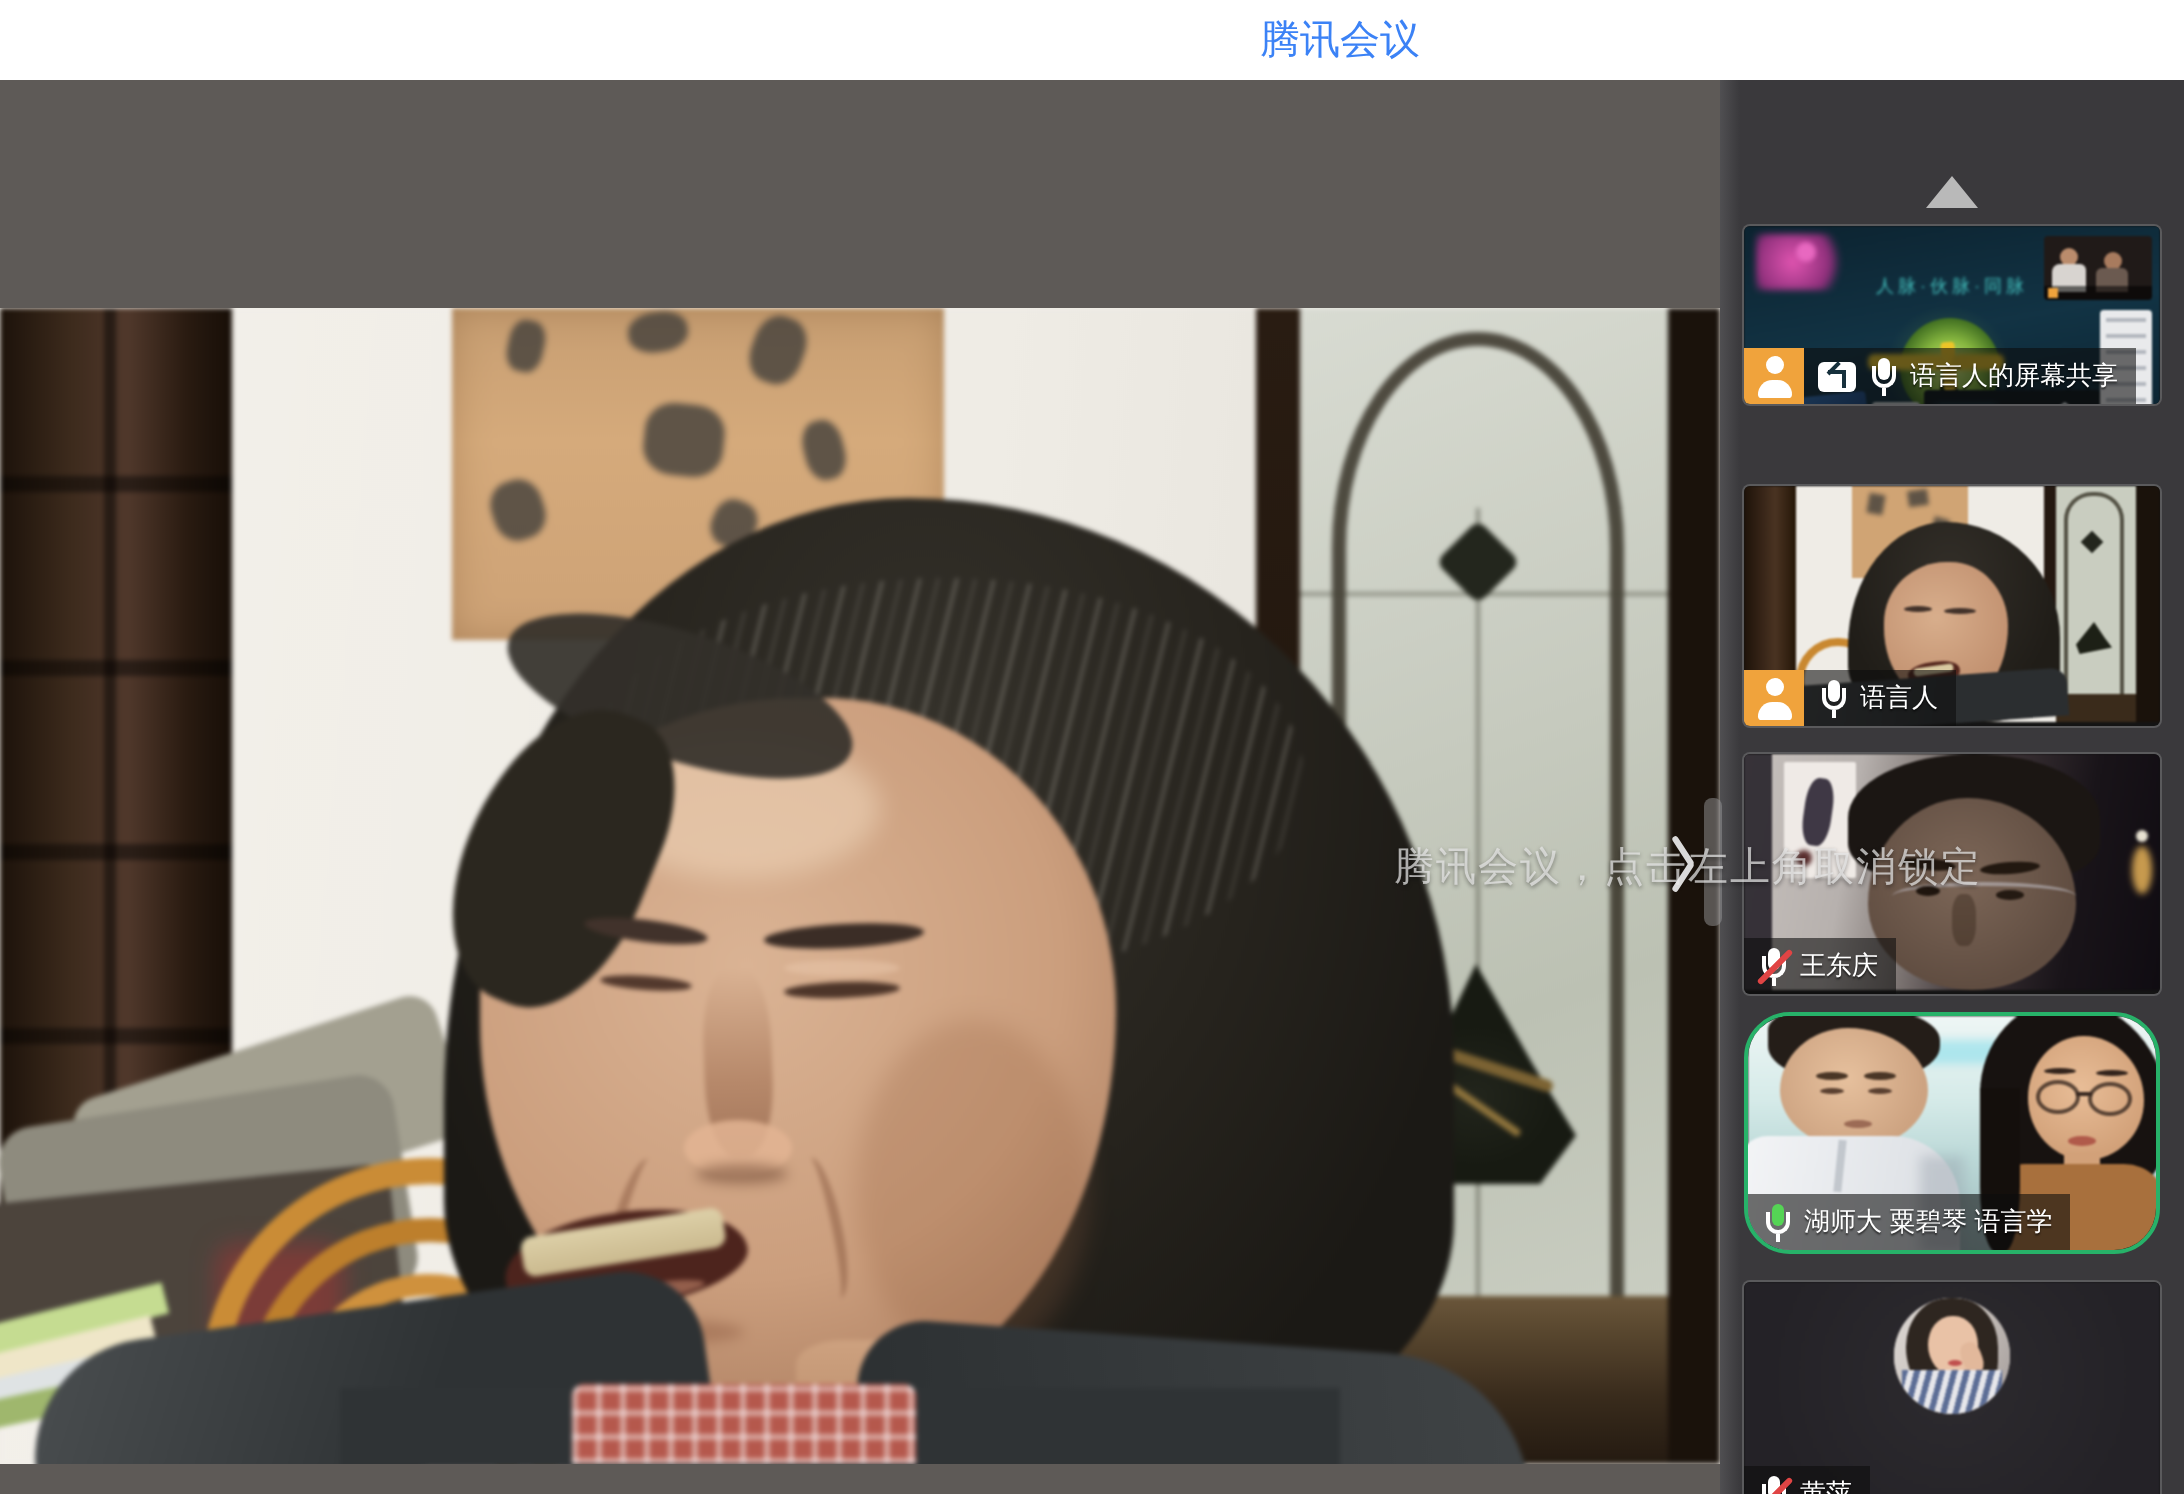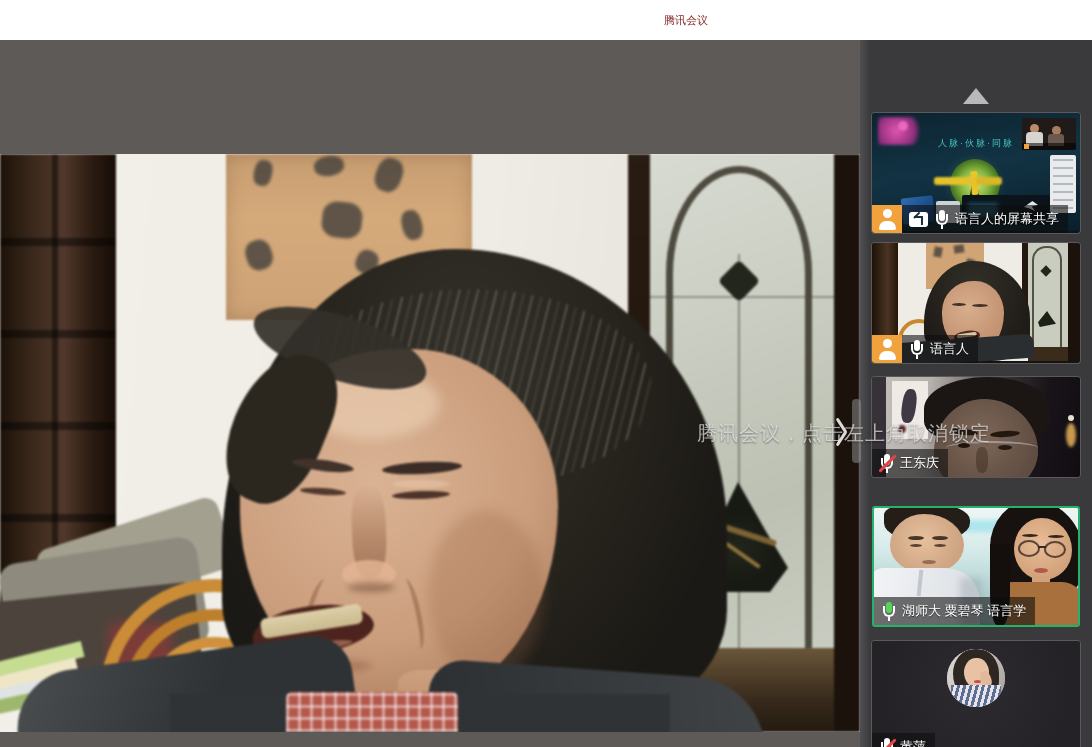--- a/index.html
+++ b/index.html
@@ -4,21 +4,21 @@
 <style>
   html,body{margin:0;padding:0;}
   body{width:1092px;height:747px;overflow:hidden;background:#222;font-family:"Liberation Sans",sans-serif;}
   #app{position:relative;width:1092px;height:747px;overflow:hidden;background:#3a393c;}
   .a{position:absolute;}
   .soft{filter:blur(6px);}
   .soft2{filter:blur(3px);}
 
   
   .titlebar{position:absolute;left:0;top:0;width:1092px;height:40px;background:#ffffff;z-index:30;}
-  .title{position:absolute;left:686px;top:50%;transform:translate(-50%,-50%);font-size:11px;color:#7f1d1d;white-space:nowrap;}
+  .title{position:absolute;left:670px;top:50%;transform:translate(-50%,-50%);font-size:20px;color:#3b82f6;white-space:nowrap;}
 
   
   .stage{position:absolute;left:0;top:40px;width:860px;height:707px;background:#5e5a57;z-index:1;}
   .video{position:absolute;left:0;top:114px;width:860px;height:578px;overflow:hidden;background:#f1eee8;}
   .scene{position:absolute;left:0;top:0;right:0;bottom:0;filter:blur(1.3px) saturate(.95);}
 
   
   .sidebar{position:absolute;left:860px;top:40px;width:232px;height:707px;background:#3a393c;overflow:hidden;z-index:10;}
   .sidebar:before{content:"";position:absolute;left:0;top:0;width:10px;height:100%;background:linear-gradient(90deg,rgba(130,130,132,.3),rgba(130,130,132,0));}
   .collapse{position:absolute;left:0;top:44px;width:232px;height:24px;display:flex;justify-content:center;align-items:center;cursor:pointer;}
@@ -143,21 +143,21 @@
         <div class="a" style="left:286px;top:538px;width:172px;height:40px;background-color:#b9574a;background-image:repeating-linear-gradient(0deg,rgba(255,255,255,.45) 0 3px,transparent 3px 12px),repeating-linear-gradient(90deg,rgba(255,255,255,.45) 0 3px,transparent 3px 12px);border-radius:6px 6px 0 0;"></div>
       </div>
     </div>
   </div>
 
   <div class="sidebar">
     <div class="collapse">
       <i class="tri-up"></i>
     </div>
 
-    <div class="thumb" style="top:73px;height:120px;">
+    <div class="thumb" style="top:73px;height:89px;">
       <div class="tscene" style="filter:blur(.5px);">
         <div class="a" style="left:0;top:0;width:208px;height:118px;background:linear-gradient(170deg,#0c2330,#123344 45%,#0e2a39 70%,#0a1f2c);"></div>
         <div class="a" style="left:6px;top:4px;width:46px;height:28px;background:radial-gradient(circle at 40% 50%,#e054b0,#8d2f7a 60%,transparent 78%);filter:blur(1.5px);"></div>
         <div class="a" style="left:26px;top:8px;width:10px;height:10px;background:#e868c0;border-radius:50%;filter:blur(1px);"></div>
         <div class="slide-heading">人脉·伙脉·同脉</div>
         <div class="a" style="left:70px;top:40px;width:64px;height:62px;background:radial-gradient(circle,rgba(150,200,80,.28),transparent 70%);border-radius:50%;"></div>
         <div class="a" style="left:78px;top:46px;width:50px;height:50px;border-radius:50%;background:radial-gradient(circle,#cfe77f 0%,#86b63f 40%,#36641d 75%,#123012 100%);"></div>
         <div class="a" style="left:94px;top:60px;width:17px;height:34px;background:#122508;clip-path:polygon(50% 0,65% 30%,88% 100%,12% 100%,35% 30%);"></div>
         <div class="a" style="left:99px;top:58px;width:7px;height:24px;background:#ecc428;border-radius:2px;transform:rotate(-4deg);"></div>
         <div class="a" style="left:150px;top:5px;width:54px;height:32px;background:#201a18;border-radius:2px;overflow:hidden;">
@@ -227,21 +227,21 @@
           <span class="mic">
               <i class="mbody"></i>
               <i class="mstand"></i>
               <i class="mstem"></i>
             </span>
           <span>语言人</span>
         </span>
       </div>
     </div>
 
-    <div class="thumb" style="top:337px;height:100px;">
+    <div class="thumb" style="top:337px;height:120px;">
       <div class="tscene">
         <div class="a" style="left:0;top:0;width:208px;height:118px;background:linear-gradient(100deg,#c6c0bc 0%,#b7b1ae 26%,#877f7c 40%,#3a3134 58%,#191419 78%,#100c12 100%);"></div>
         <div class="a" style="left:0;top:0;width:14px;height:118px;background:#27222a;opacity:.9;"></div>
         <div class="a" style="left:20px;top:4px;width:36px;height:58px;background:#efeae6;border-radius:1px;">
           <div class="a" style="left:10px;top:8px;width:14px;height:34px;background:#3f3845;border-radius:40%;transform:rotate(8deg);"></div>
           <div class="a" style="left:6px;top:44px;width:8px;height:8px;background:#5a2e2e;border-radius:50%;filter:blur(1px);"></div>
         </div>
         <div class="a" style="left:52px;top:0;width:126px;height:64px;background:#1b1613;border-radius:50% 50% 30% 30%;"></div>
         <div class="a" style="left:62px;top:22px;width:104px;height:96px;background:radial-gradient(circle at 45% 40%,#7d6758,#604d41 70%);border-radius:48% 52% 50% 50% / 55% 55% 45% 45%;"></div>
         <div class="a" style="left:78px;top:52px;width:28px;height:6px;background:#221810;border-radius:50%;transform:rotate(6deg);"></div>
@@ -258,21 +258,21 @@
           <span class="mic muted">
               <i class="mbody"></i>
               <i class="mstand"></i>
               <i class="mstem"></i>
             </span>
           <span>王东庆</span>
         </span>
       </div>
     </div>
 
-    <div class="thumb active" style="top:466px;height:121px;">
+    <div class="thumb active" style="top:466px;height:121px;border-radius:23px;">
       <div class="tscene">
         <div class="a" style="left:0;top:0;width:208px;height:118px;background:linear-gradient(180deg,#eef6f5 0%,#d6ebe9 35%,#bcd9d8 60%,#9cb8ba 100%);"></div>
         <div class="a" style="left:36px;top:12px;width:130px;height:12px;background:rgba(130,220,235,.55);filter:blur(2px);"></div>
         <div class="a" style="left:10px;top:-4px;width:86px;height:38px;background:#241d18;border-radius:40% 60% 70% 70%;"></div>
         <div class="a" style="left:16px;top:6px;width:74px;height:60px;background:radial-gradient(circle at 45% 42%,#e6c09d,#cda381 72%);border-radius:46% 54% 50% 50% / 52% 52% 48% 48%;"></div>
         <div class="a" style="left:34px;top:28px;width:16px;height:4px;background:#4a3626;border-radius:50%;"></div>
         <div class="a" style="left:58px;top:28px;width:16px;height:4px;background:#4a3626;border-radius:50%;"></div>
         <div class="a" style="left:36px;top:36px;width:12px;height:3px;background:#5a4030;border-radius:50%;"></div>
         <div class="a" style="left:60px;top:36px;width:12px;height:3px;background:#5a4030;border-radius:50%;"></div>
         <div class="a" style="left:48px;top:52px;width:14px;height:4px;background:#9c6b55;border-radius:50%;"></div>

